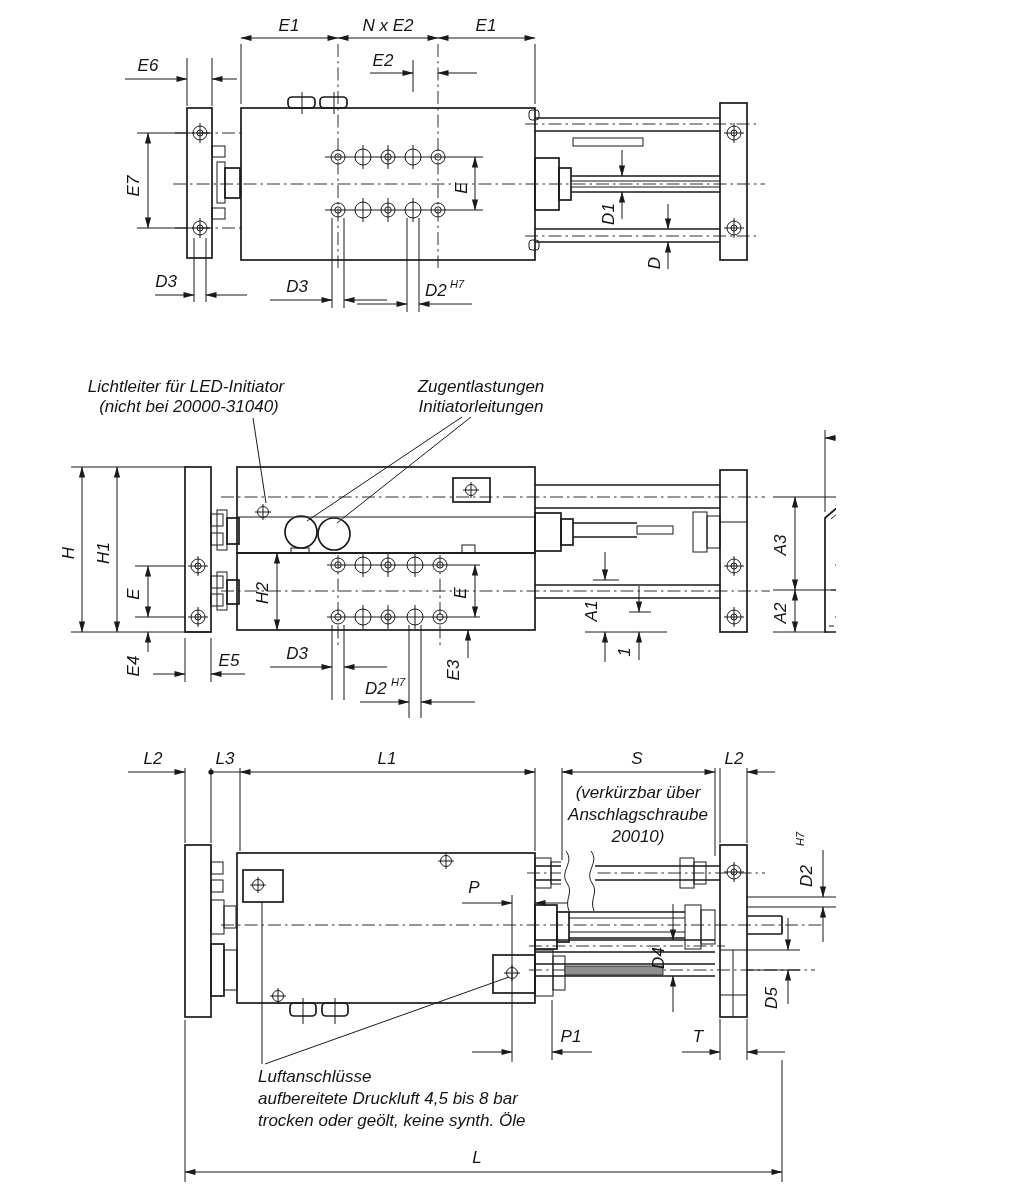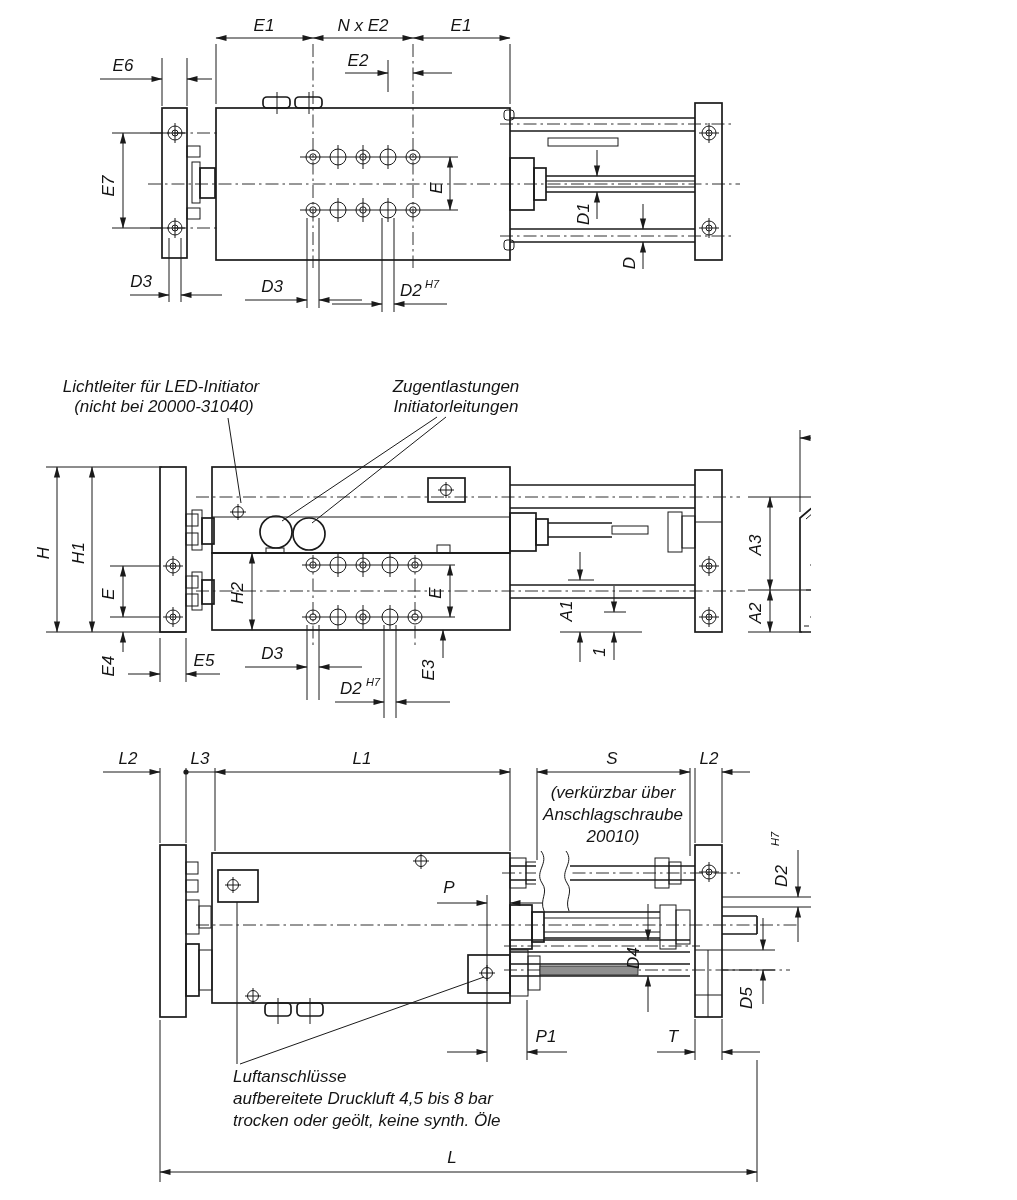--- a/index.html
+++ b/index.html
@@ -1,16 +1,16 @@
 <!DOCTYPE html>
 <html><head>
 <meta charset="utf-8">
 <style>
   html,body{margin:0;padding:0;background:#ffffff;}
-  .page{width:811px;height:1200px;position:relative;background:#ffffff;overflow:hidden;}
+  .page{width:811px;height:1200px;position:relative;background:#ffffff;overflow:hidden;padding-left:25px;}
   svg{display:block;}
   .o{fill:none;stroke:#1a1a1a;stroke-width:1.7;stroke-linejoin:miter;}
   .t{fill:none;stroke:#1a1a1a;stroke-width:1;}
   .cl{fill:none;stroke:#1a1a1a;stroke-width:0.9;stroke-dasharray:13 4 2.5 4;}
   .dsh{fill:none;stroke:#1a1a1a;stroke-width:1;stroke-dasharray:5 3.5;}
   .dim{fill:none;stroke:#1a1a1a;stroke-width:1;}
   .thk{fill:none;stroke:#111;stroke-width:2.4;}
   .grod{fill:#8f8f8f;stroke:#1a1a1a;stroke-width:0.8;}
   .wht{fill:#ffffff;stroke:none;}
   text{font-family:"Liberation Sans",sans-serif;font-style:italic;fill:#141414;}

